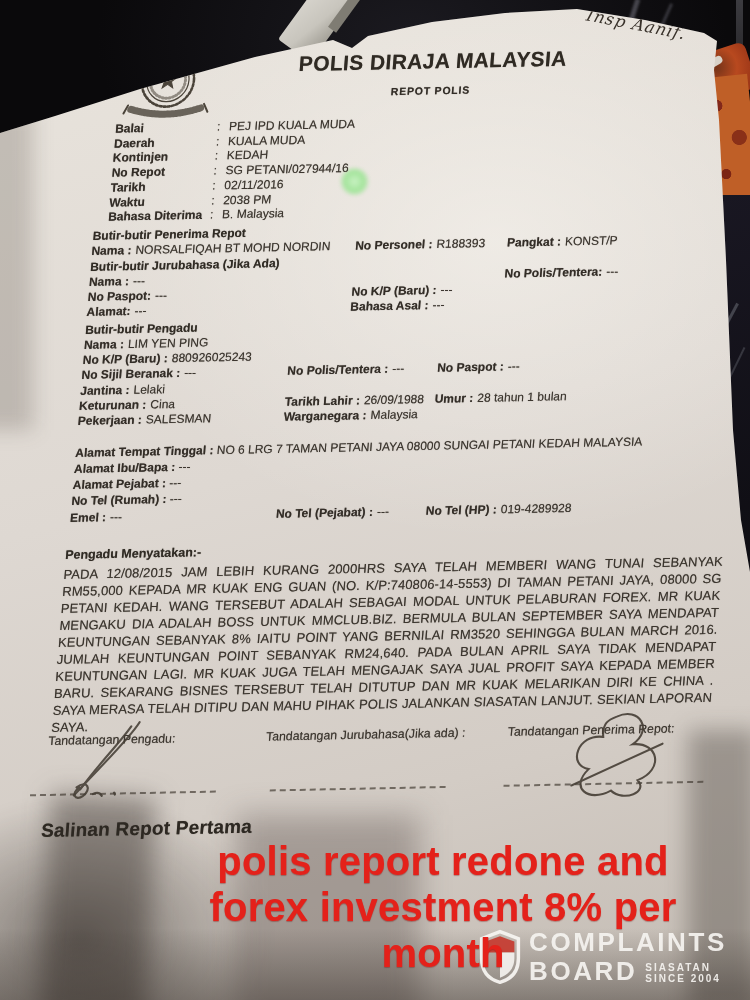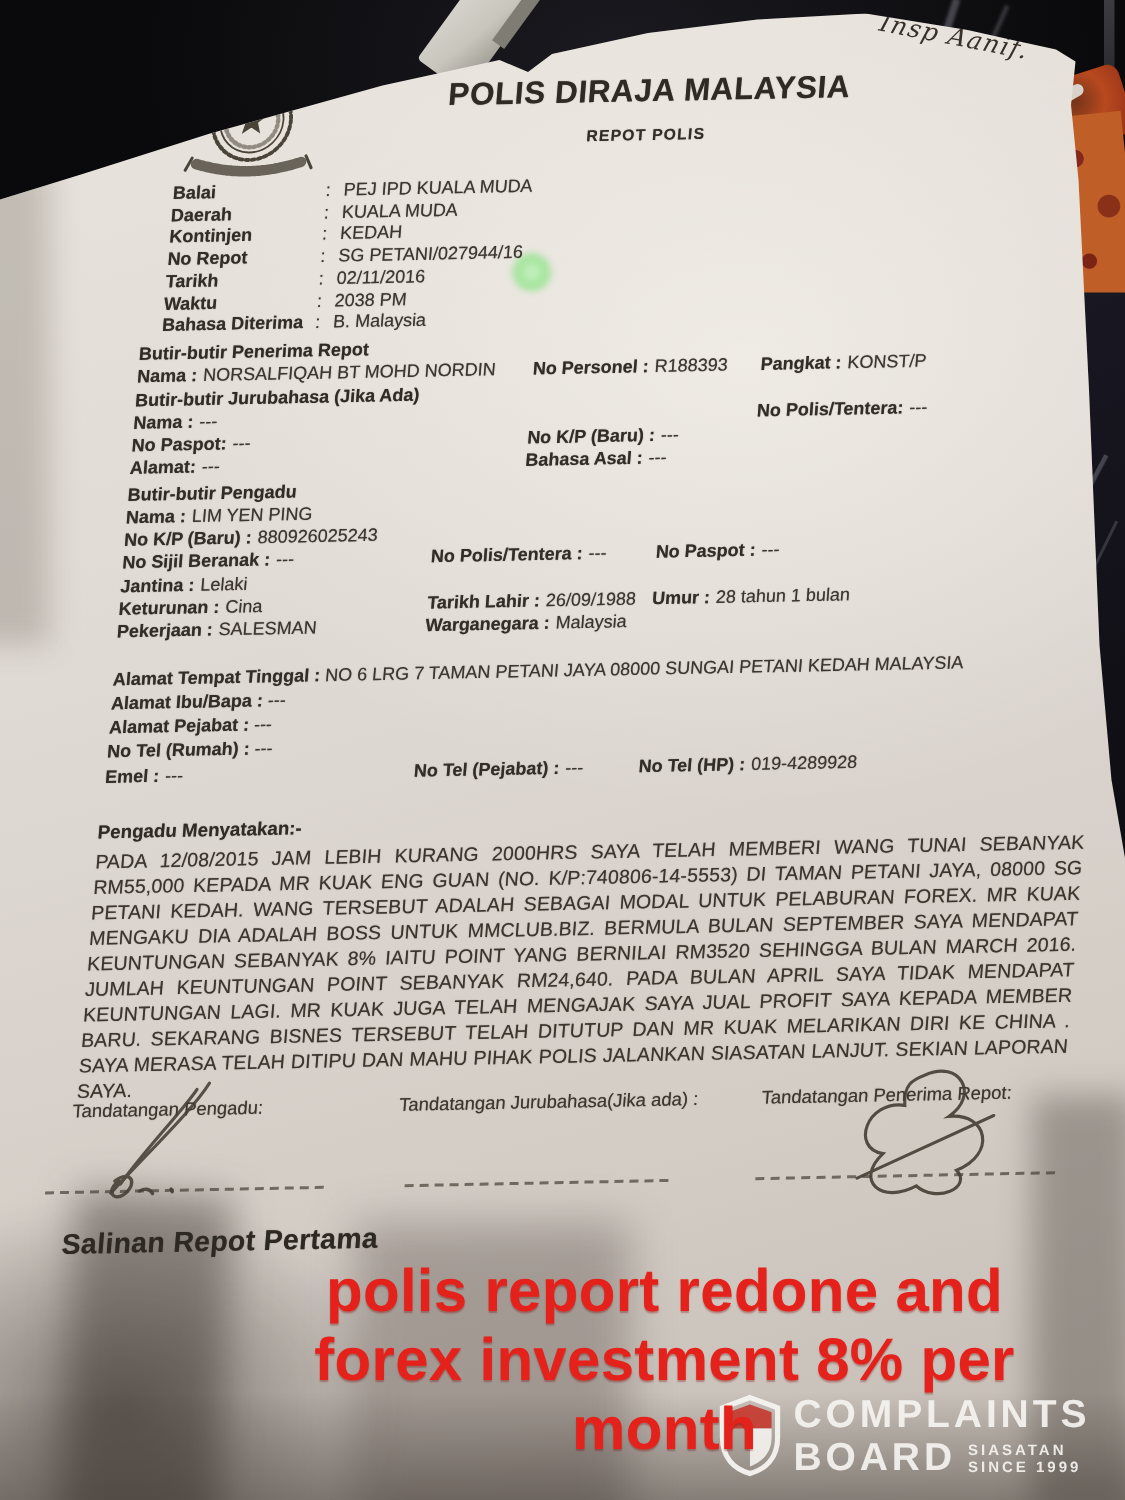--- a/index.html
+++ b/index.html
@@ -285,17 +285,17 @@
     <path d="M20 6 L32.5 10.5 V20 H20 Z" fill="rgba(198,59,48,.92)"></path>
     <path d="M7.5 10.5 L20 6 V20 H7.5 Z" fill="rgba(198,59,48,.92)"></path>
     <path d="M20 20 H32.5 V25 C32.5 34 27 39.5 20 42 Z" fill="rgba(245,243,240,.9)"></path>
   </svg>
   <div class="wm-text">
     <div class="wm-top">COMPLAINTS</div>
     <div class="wm-bottom-row">
       <div class="wm-bottom">BOARD</div>
       <div class="wm-tag">
         <div>SIASATAN</div>
-        <div>SINCE 1999</div>
+        <div>SINCE 2004</div>
       </div>
     </div>
   </div>
 </div>
 
 </body></html>

